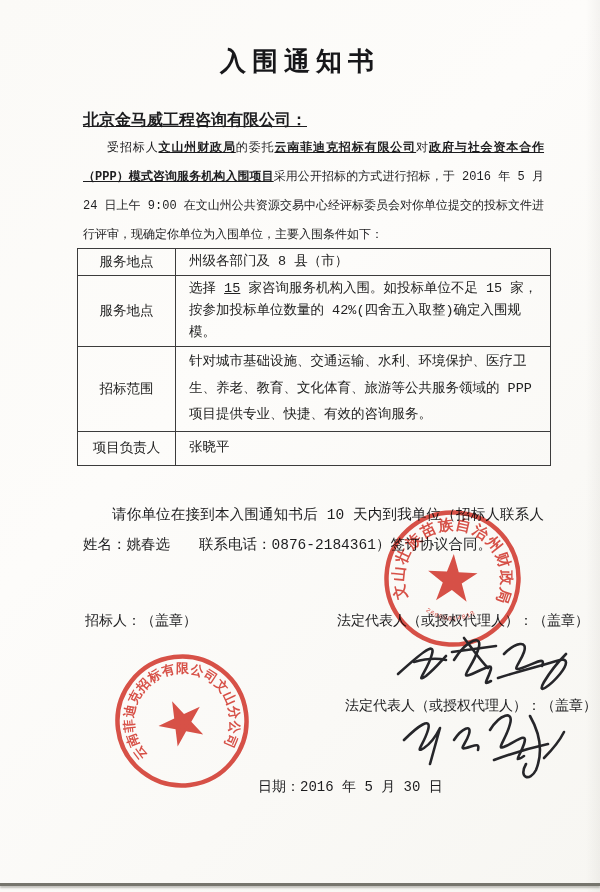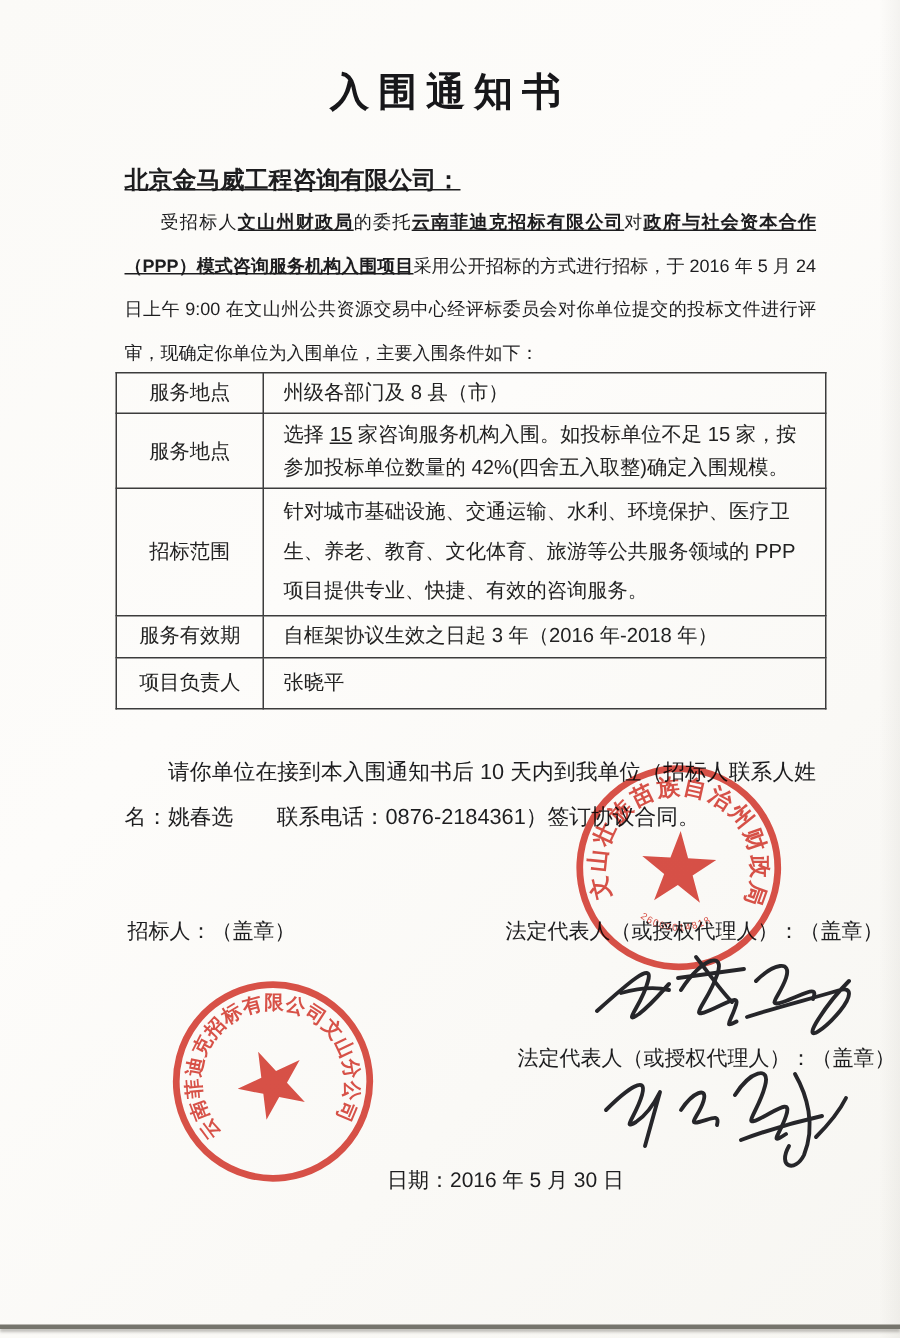--- a/index.html
+++ b/index.html
@@ -1,20 +1,20 @@
 <!DOCTYPE html>
 <html><head>
 <meta charset="utf-8">
 <style>
   * { margin:0; padding:0; box-sizing:border-box; }
   html,body { background:#e8e6e2; }
   .page {
     position:relative; width:600px; height:892px; margin:0 auto;
     background:linear-gradient(135deg,#fbfaf7 0%, #fdfcfa 40%, #f7f6f2 100%);
-    font-family:Liberation Sans, sans-serif;
+    font-family:Liberation Mono, monospace;
     color:#1d1d1f; overflow:hidden;
   }
   .title {
     position:absolute; top:44px; left:0; width:100%;
     text-align:center; font-size:26px; font-weight:bold; letter-spacing:6px;
     color:#17171a;
   }
   .recipient {
     position:absolute; top:110px; left:83px; right:58px;
     font-size:16px; font-weight:bold; text-decoration:underline;
@@ -82,24 +82,20 @@
       <td>州级各部门及 8 县（市）</td>
     </tr>
     <tr class="r3">
       <th>服务地点</th>
       <td><span>选择 </span><span class="u">15</span><span> 家咨询服务机构入围。如投标单位不足 15 家，按参加投标单位数量的 42%(四舍五入取整)确定入围规模。</span></td>
     </tr>
     <tr class="r4">
       <th>招标范围</th>
       <td>针对城市基础设施、交通运输、水利、环境保护、医疗卫生、养老、教育、文化体育、旅游等公共服务领域的 PPP 项目提供专业、快捷、有效的咨询服务。</td>
     </tr>
-    <tr class="r5">
-      <th>服务有效期</th>
-      <td>自框架协议生效之日起 3 年（2016 年-2018 年）</td>
-    </tr>
     <tr class="r6">
       <th>项目负责人</th>
       <td>张晓平</td>
     </tr>
   </tbody>
     </table>
 
   <div class="closing">请你单位在接到本入围通知书后 10 天内到我单位（招标人联系人姓名：姚春选　　联系电话：0876-2184361）签订协议合同。</div>
 
   <div class="sig-label lbl-bidder">招标人：（盖章）</div>

